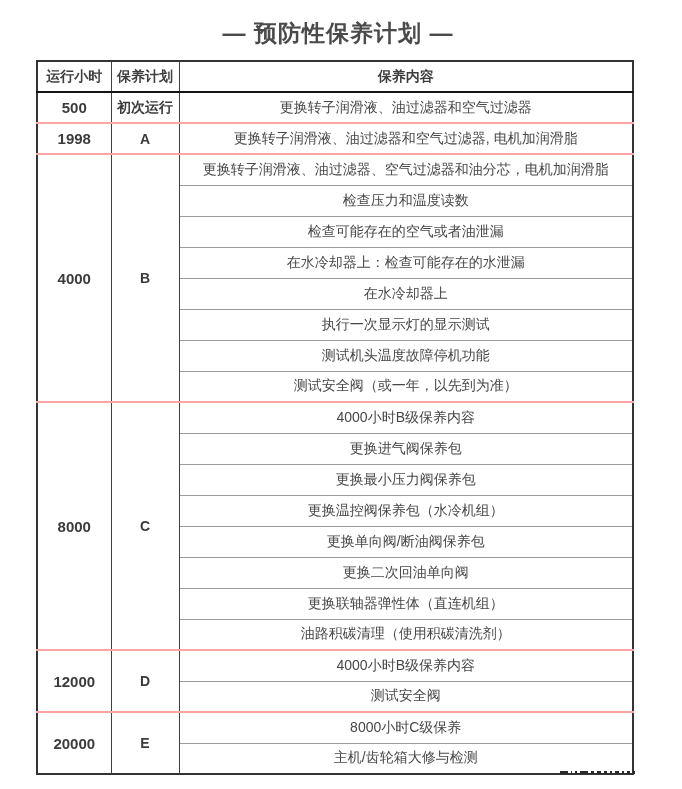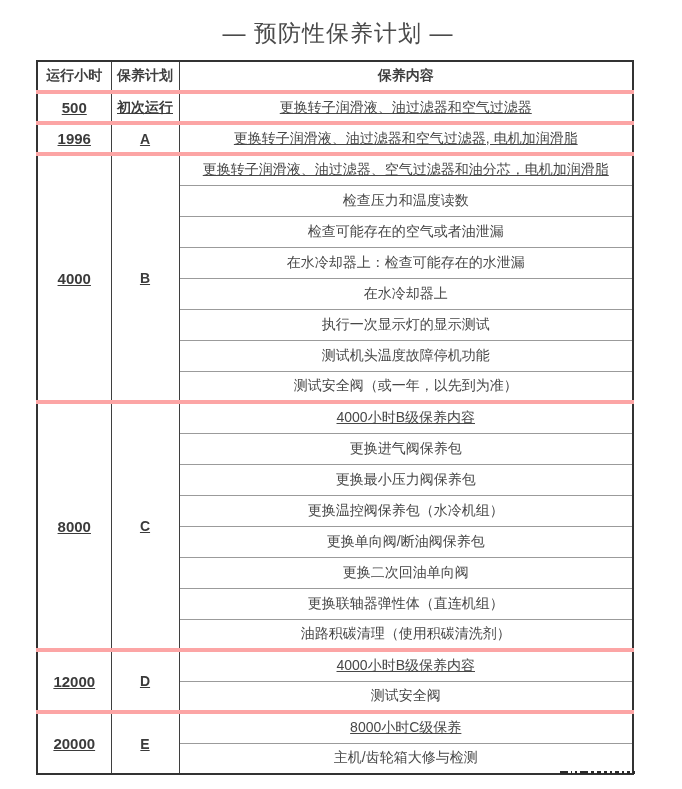--- a/index.html
+++ b/index.html
@@ -10,21 +10,21 @@
     position: relative;
     overflow: hidden;
     color: #454545;
   }
   .page-title {
     position: absolute;
     top: 18px; left: 0;
     width: 676px;
     text-align: center;
     font-size: 23px;
-    font-weight: normal;
+    font-weight: bold;
     color: #4a4a4a;
     letter-spacing: 1px;
   }
   .maint-table {
     position: absolute;
     top: 60px; left: 36px;
     width: 520px;
     border-collapse: collapse;
     table-layout: fixed;
     border: 2px solid #333333;
@@ -54,21 +54,21 @@
     font-weight: bold;
     font-size: 14px;
     color: #3b3b3b;
   }
   td.c3 {
     text-align: center;
     padding: 0 10px;
     font-size: 14px;
     color: #474747;
   }
-  tr.group-start td { border-top: 4px solid #fca5a5; text-decoration: underline; }
+  tr.group-start td { border-top: 2px solid #fca5a5; }
   td.sub { border-top: 1px solid #9b9b9b; }
   
   .wm-frag {
     position: absolute;
     top: 770px; left: 560px;
     width: 78px; height: 5px;
     display: flex;
     align-items: center;
   }
   .wm-frag i {
@@ -100,21 +100,21 @@
   </thead>
   <tbody>
 
     <tr class="group-start">
       <td class="c1">500</td>
       <td class="c2">初次运行</td>
       <td class="c3">更换转子润滑液、油过滤器和空气过滤器</td>
     </tr>
 
     <tr class="group-start">
-      <td class="c1">1996</td>
+      <td class="c1">1998</td>
       <td class="c2">A</td>
       <td class="c3">更换转子润滑液、油过滤器和空气过滤器, 电机加润滑脂</td>
     </tr>
 
     <tr class="group-start">
       <td class="c1" rowspan="8">4000</td>
       <td class="c2" rowspan="8">B</td>
       <td class="c3">更换转子润滑液、油过滤器、空气过滤器和油分芯，电机加润滑脂</td>
     </tr>
     <tr>

